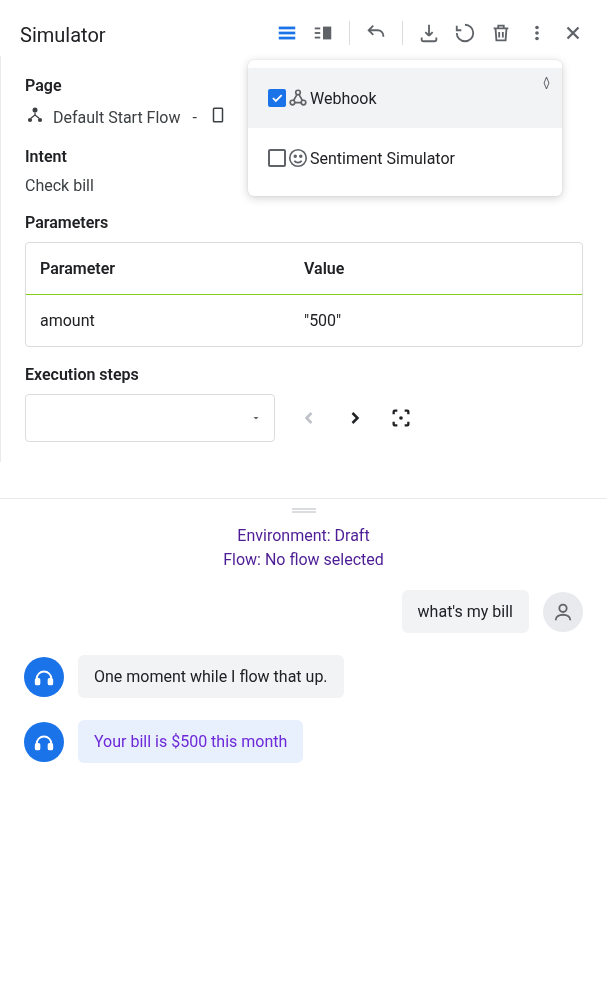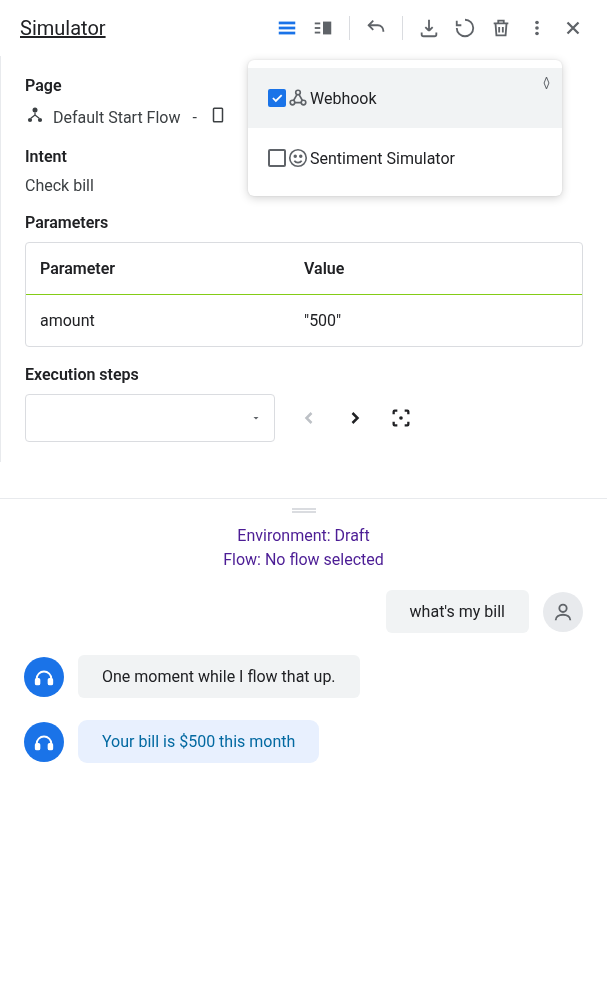--- a/index.html
+++ b/index.html
@@ -6,25 +6,24 @@
     body {
       font-family: -apple-system, BlinkMacSystemFont, "Segoe UI", Roboto, Arial, sans-serif;
       background: #fff;
       width: 607px;
       height: 992px;
       position: relative;
       color: #202124;
     }
     .header {
       display: flex;
-      align-items: center;
+      align-items: flex-end;
       padding: 8px 20px;
       height: 56px;
       border-bottom: 1px solid transparent;
-      text-decoration: underline;
     }
     .header-title {
       font-size: 20px;
       font-weight: 400;
       flex: 1;
     }
     .toolbar {
       display: flex;
       align-items: center;
       gap: 8px;
@@ -136,27 +135,27 @@
       margin-bottom: 18px;
     }
     .msg-row {
       display: flex;
       align-items: center;
       gap: 14px;
       margin-bottom: 22px;
     }
     .msg-row.user { justify-content: flex-end; }
     .msg-bubble {
-      padding: 12px 24px;
+      padding: 12px 16px;
       border-radius: 6px;
       font-size: 16px;
       background: #f1f3f4;
     }
     .msg-bubble.user-msg { background: #f1f3f4; }
-    .msg-bubble.link-msg { background: #e8f0fe; color: #0369a1; border-radius: 9px; }
+    .msg-bubble.link-msg { background: #e8f0fe; color: #6d28d9; }
     .avatar {
       width: 40px;
       height: 40px;
       border-radius: 50%;
       display: flex;
       align-items: center;
       justify-content: center;
       flex-shrink: 0;
     }
     .avatar.user-av { background: #e8eaed; color: #5f6368; }

